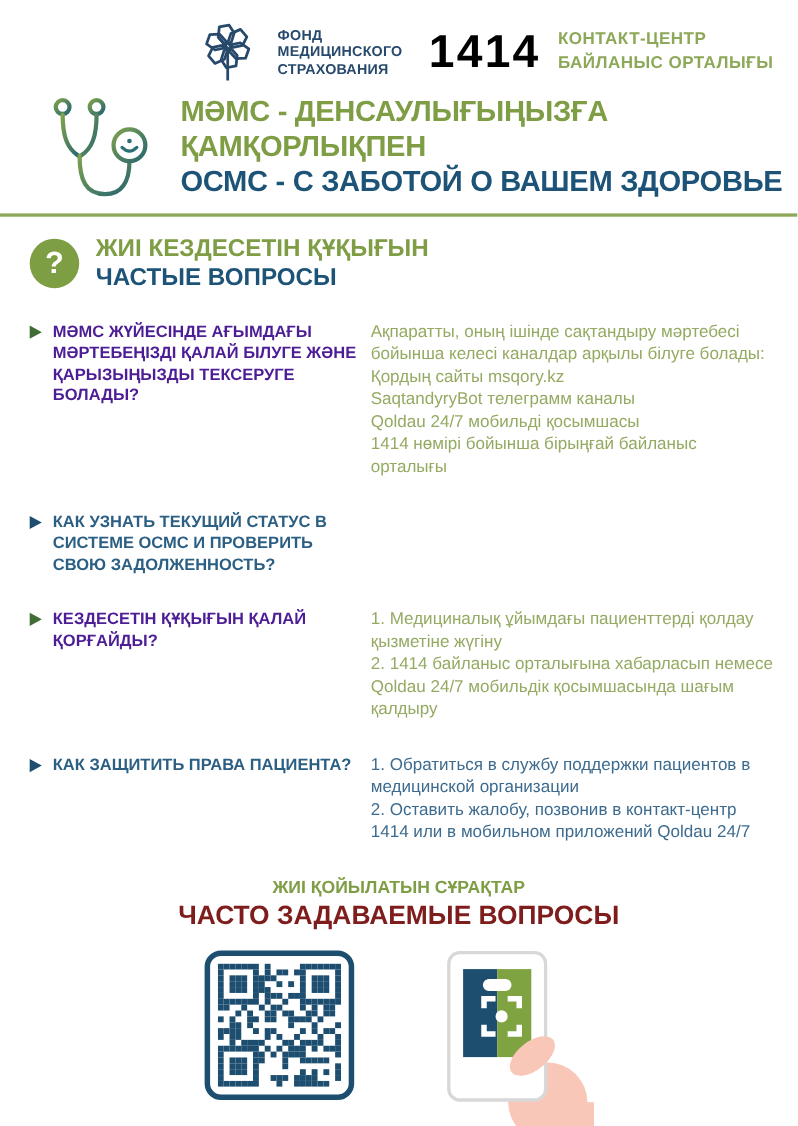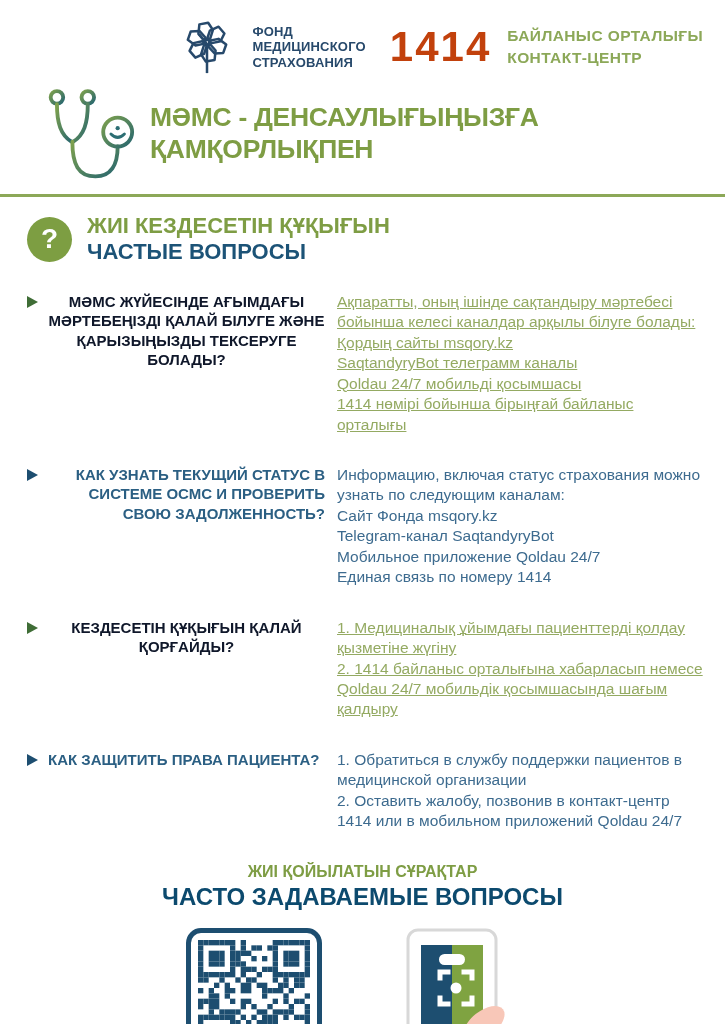--- a/index.html
+++ b/index.html
@@ -5,52 +5,52 @@
   html,body{margin:0;padding:0;}
   body{
     width:725px;height:1024px;background:#ffffff;overflow:hidden;position:relative;
     font-family:"Liberation Sans","DejaVu Sans",sans-serif;
     -webkit-font-smoothing:antialiased;
   }
   
   .header{display:flex;align-items:center;justify-content:flex-end;gap:16px;padding:16px 22px 0 0;}
   .logo-svg{width:58px;height:62px;display:block;}
   .fund-name{color:#27496B;font-weight:bold;font-size:13px;line-height:1.2;white-space:pre-line;letter-spacing:.2px;}
-  .phone-big{color:#c2410c;font-size:42px;font-weight:600;letter-spacing:2px;line-height:1;margin-left:8px;}
+  .phone-big{color:#000000;font-size:42px;font-weight:600;letter-spacing:2px;line-height:1;margin-left:8px;}
   .contact-center{color:#8CA858;font-size:15.5px;font-weight:600;line-height:1.45;letter-spacing:.4px;}
   
-  .hero{display:flex;align-items:center;gap:14px;padding:6px 0 0 28px;}
+  .hero{display:flex;align-items:center;gap:28px;padding:6px 0 0 28px;}
   .stetho-svg{width:108px;height:100px;flex:0 0 auto;}
   .hero-titles{line-height:1.2;}
   .hero-title-kk{color:#7E9D44;font-weight:bold;font-size:26.5px;letter-spacing:-.3px;}
   .hero-title-ru{color:#1C5377;font-weight:bold;font-size:26.5px;letter-spacing:-.3px;}
   .divider{height:3px;background:#8CA858;margin-top:10px;}
   
   .faq-header{display:flex;align-items:center;gap:15px;margin:16px 0 0 27px;}
   .q-circle{width:45px;height:45px;border-radius:50%;background:#7D9E42;color:#fff;
     display:flex;align-items:center;justify-content:center;font-size:28px;font-weight:bold;flex:0 0 auto;}
   .faq-heading-kk{color:#7E9D44;font-weight:bold;font-size:22px;line-height:1.2;}
   .faq-heading-ru{color:#1C5377;font-weight:bold;font-size:22px;line-height:1.2;}
   .qa-list{margin:26px 20px 0 27px;}
   .qa-row{display:grid;grid-template-columns:298px 1fr;column-gap:12px;margin-bottom:30px;}
   .qa-q{display:flex;gap:10px;align-items:flex-start;}
   .bullet{width:0;height:0;border-top:6px solid transparent;border-bottom:6px solid transparent;
     border-left:11px solid #000;margin-top:4px;flex:0 0 auto;}
   .qa-row.kk .bullet{border-left-color:#3F6D36;}
   .qa-row.ru .bullet{border-left-color:#1D4E70;}
   .qa-q-text{font-weight:bold;font-size:15px;line-height:1.3;}
-  .qa-row.kk .qa-q-text{color:#0f172a;text-align:center;}
-  .qa-row.ru .qa-q-text{color:#2B5F83;text-align:right;}
+  .qa-row.kk .qa-q-text{color:#4c1d95;}
+  .qa-row.ru .qa-q-text{color:#2B5F83;}
   .qa-a{font-size:15.5px;line-height:1.32;white-space:pre-line;}
-  .qa-row.kk .qa-a{color:#94AA62;text-decoration:underline;}
+  .qa-row.kk .qa-a{color:#94AA62;}
   .qa-row.ru .qa-a{color:#3D6B8F;}
   
   .footer-headings{text-align:center;margin-top:30px;line-height:1.25;}
   .footer-heading-kk{color:#7E9D44;font-weight:bold;font-size:16px;}
-  .footer-heading-ru{color:#0c4a6e;font-weight:bold;font-size:24px;}
+  .footer-heading-ru{color:#7f1d1d;font-weight:bold;font-size:24px;}
   .qr-row{display:flex;justify-content:center;align-items:flex-start;gap:58px;margin-top:16px;}
   .qr-block{text-align:center;}
   .qr-frame{display:inline-block;border:5px solid #1D4E70;border-radius:15px;padding:7px;background:#fff;}
   .qr-frame svg{display:block;}
   .phone-illu{width:160px;height:168px;}
 </style>
 </head>
 <body>
 
 <div class="header">
@@ -68,22 +68,22 @@
         <line x1="0" y1="2" x2="0" y2="32"></line>
         <line x1="0" y1="2" x2="-8" y2="-8"></line>
       </g>
     </g>
   </svg>
   <div class="fund-name">ФОНД
 МЕДИЦИНСКОГО
 СТРАХОВАНИЯ</div>
   <div class="phone-big">1414</div>
   <div class="contact-center">
+    <div>КОНТАКТ-ЦЕНТР</div>
     <div>БАЙЛАНЫС ОРТАЛЫҒЫ</div>
-    <div>КОНТАКТ-ЦЕНТР</div>
   </div>
 </div>
 
 <div class="hero">
   <svg class="stetho-svg" viewBox="0 0 112 102">
     <defs>
       <linearGradient id="sg" x1="0" y1="0" x2="1" y2="1">
         <stop offset="0" stop-color="#7EA14D"></stop>
           <stop offset="1" stop-color="#27666F"></stop>
       </linearGradient>
@@ -96,20 +96,21 @@
       <path d="M46 59 C46 82 52 95 70 95 C86 95 93 83 93 64"></path>
       <circle cx="93" cy="49" r="15"></circle>
     </g>
     <g fill="#2C6E73">
       <circle cx="93" cy="45" r="2.2"></circle>
     </g>
     <path d="M86 51 Q93 58 100 51" fill="none" stroke="#2C6E73" stroke-width="3" stroke-linecap="round"></path>
   </svg>
   <div class="hero-titles">
     <div class="hero-title-kk">МӘМС - ДЕНСАУЛЫҒЫҢЫЗҒА ҚАМҚОРЛЫҚПЕН</div>
+    <div class="hero-title-ru">ОСМС - С ЗАБОТОЙ О ВАШЕМ ЗДОРОВЬЕ</div>
   </div>
 </div>
 
 <div class="divider"></div>
 
 <div class="faq-header">
   <div class="q-circle">?</div>
   <div>
     <div class="faq-heading-kk">ЖИІ КЕЗДЕСЕТІН ҚҰҚЫҒЫН</div>
     <div class="faq-heading-ru">ЧАСТЫЕ ВОПРОСЫ</div>
@@ -126,25 +127,20 @@
 Қордың сайты msqory.kz
 SaqtandyryBot телеграмм каналы
 Qoldau 24/7 мобильді қосымшасы
 1414 нөмірі бойынша бірыңғай байланыс орталығы</div>
   </div>
   <div class="qa-row ru">
     <div class="qa-q">
       <span class="bullet"></span>
       <span class="qa-q-text">КАК УЗНАТЬ ТЕКУЩИЙ СТАТУС В СИСТЕМЕ ОСМС И ПРОВЕРИТЬ СВОЮ ЗАДОЛЖЕННОСТЬ?</span>
     </div>
-    <div class="qa-a">Информацию, включая статус страхования можно узнать по следующим каналам:
-Сайт Фонда msqory.kz
-Telegram-канал SaqtandyryBot
-Мобильное приложение Qoldau 24/7
-Единая связь по номеру 1414</div>
   </div>
   <div class="qa-row kk">
     <div class="qa-q">
       <span class="bullet"></span>
       <span class="qa-q-text">КЕЗДЕСЕТІН ҚҰҚЫҒЫН ҚАЛАЙ ҚОРҒАЙДЫ?</span>
     </div>
     <div class="qa-a">1. Медициналық ұйымдағы пациенттерді қолдау қызметіне жүгіну
 2. 1414 байланыс орталығына хабарласып немесе Qoldau 24/7 мобильдік қосымшасында шағым қалдыру</div>
   </div>
   <div class="qa-row ru">

